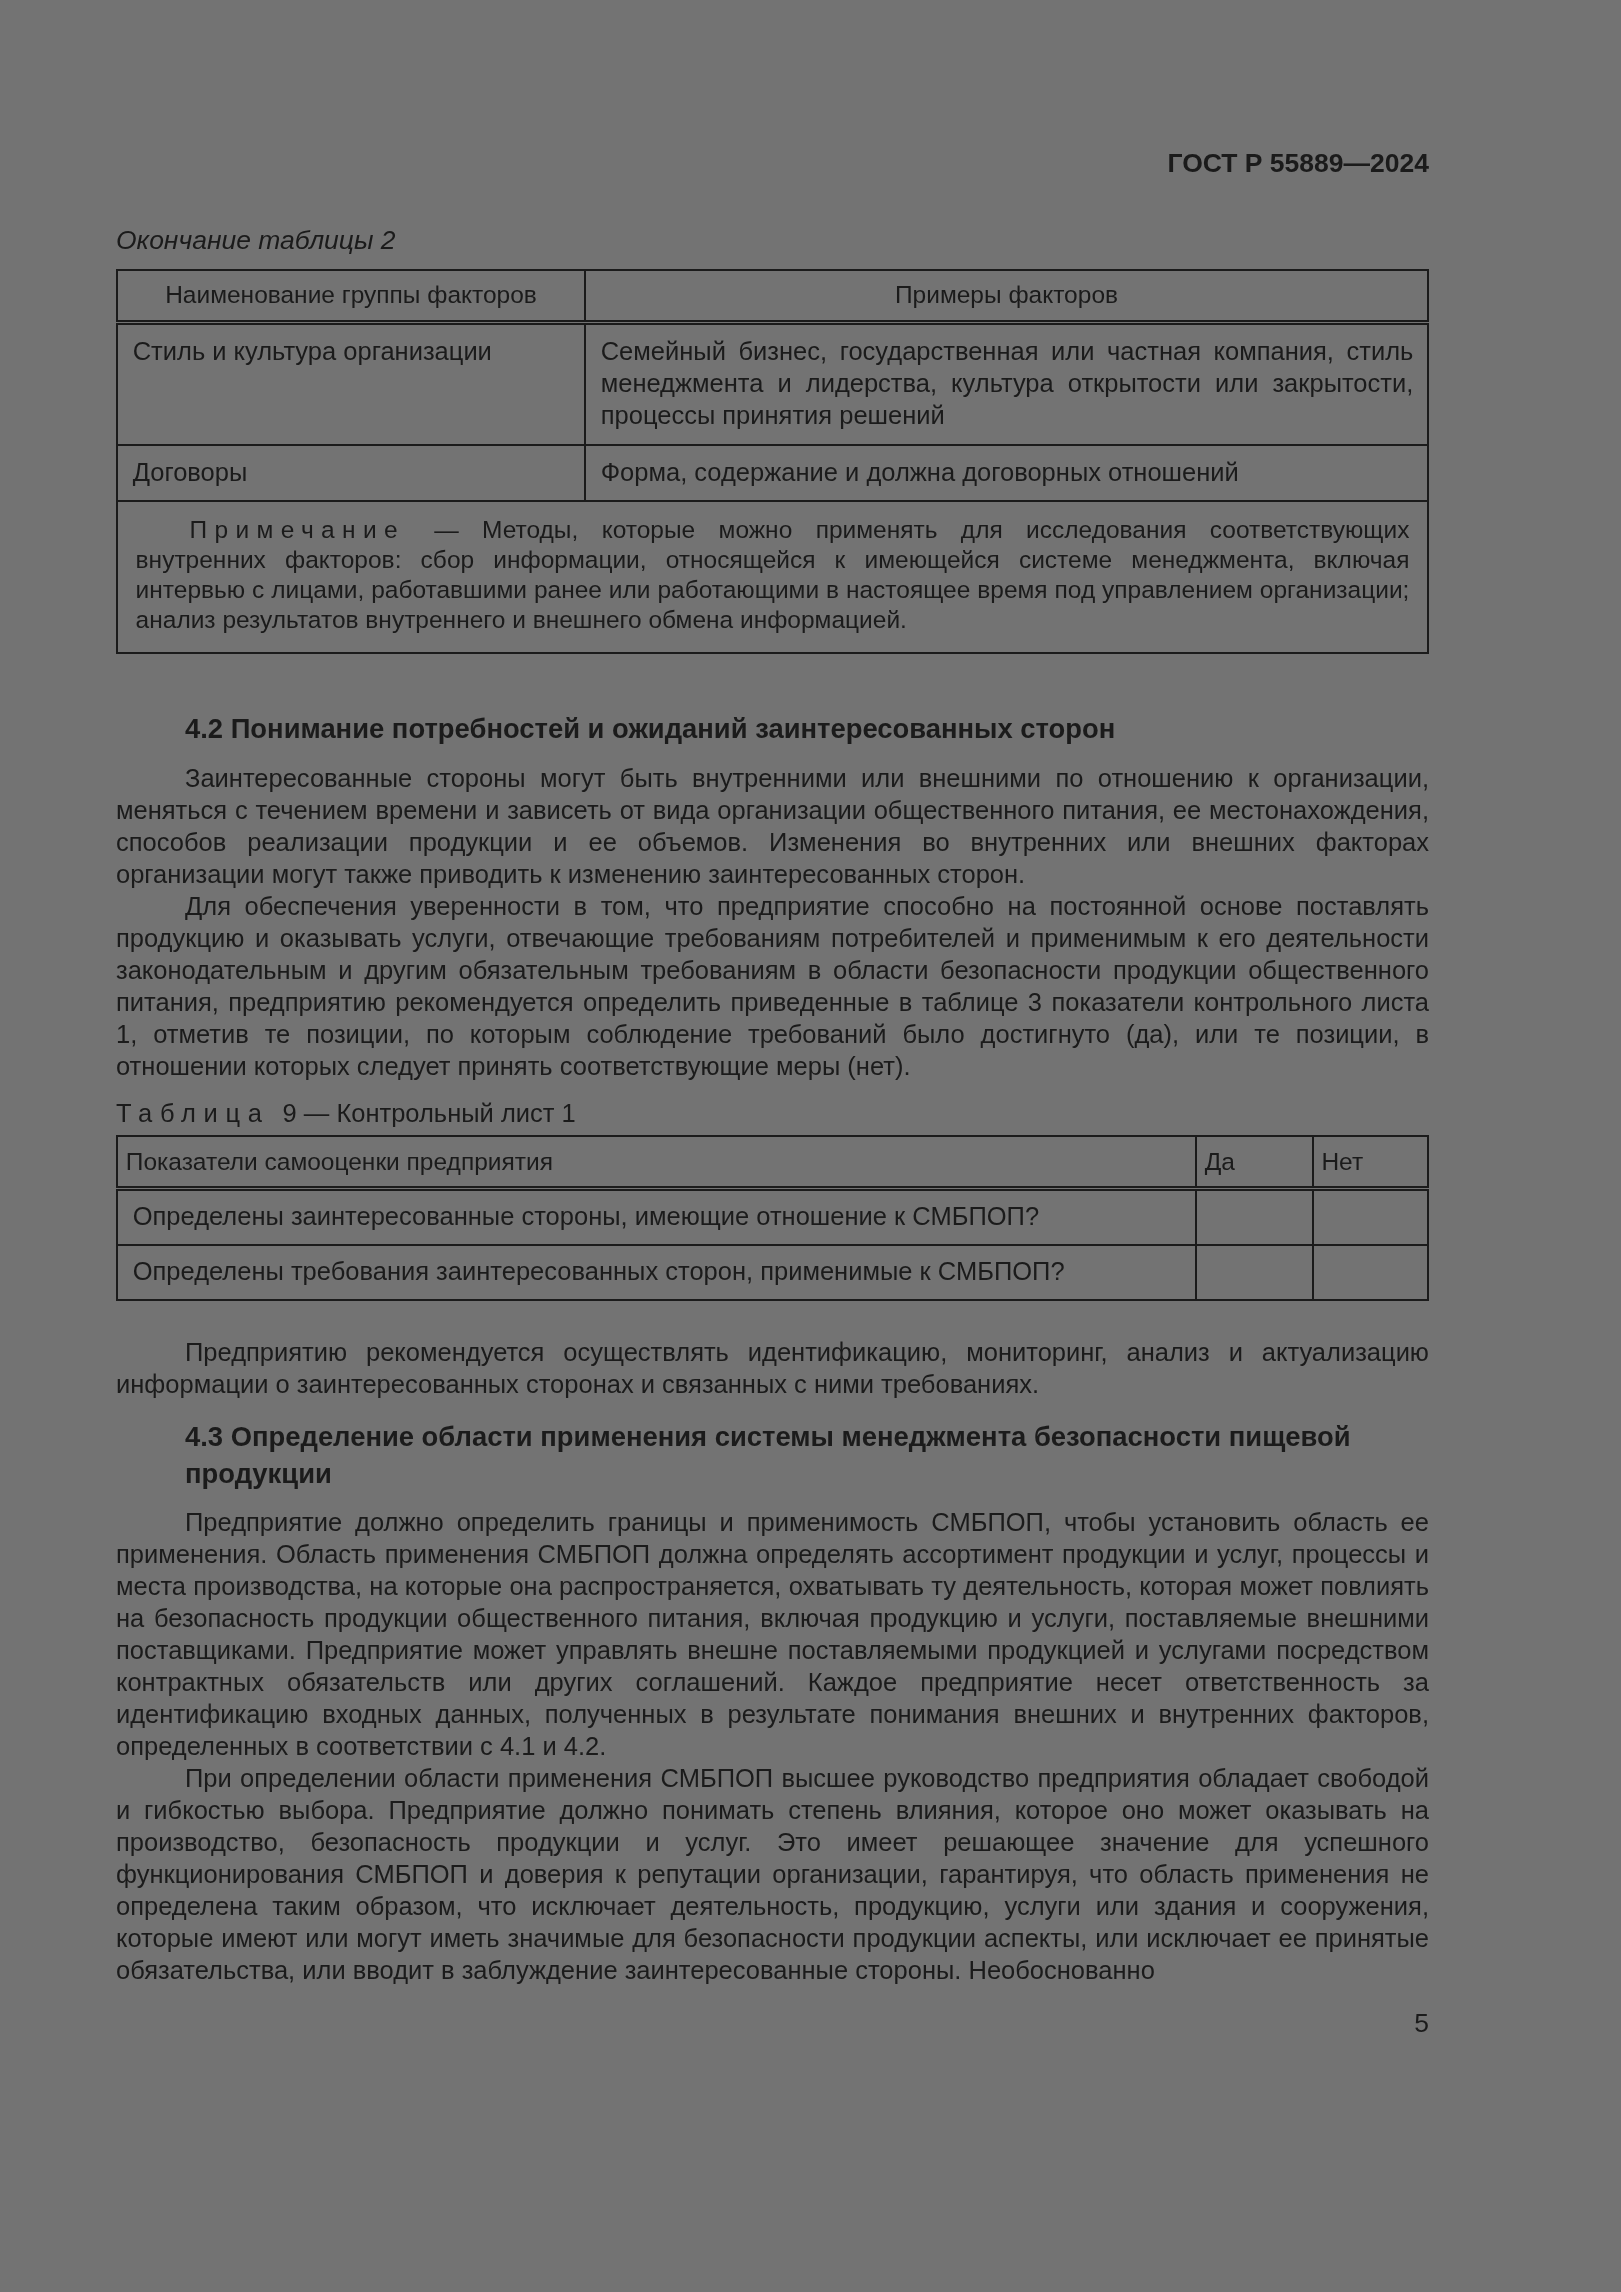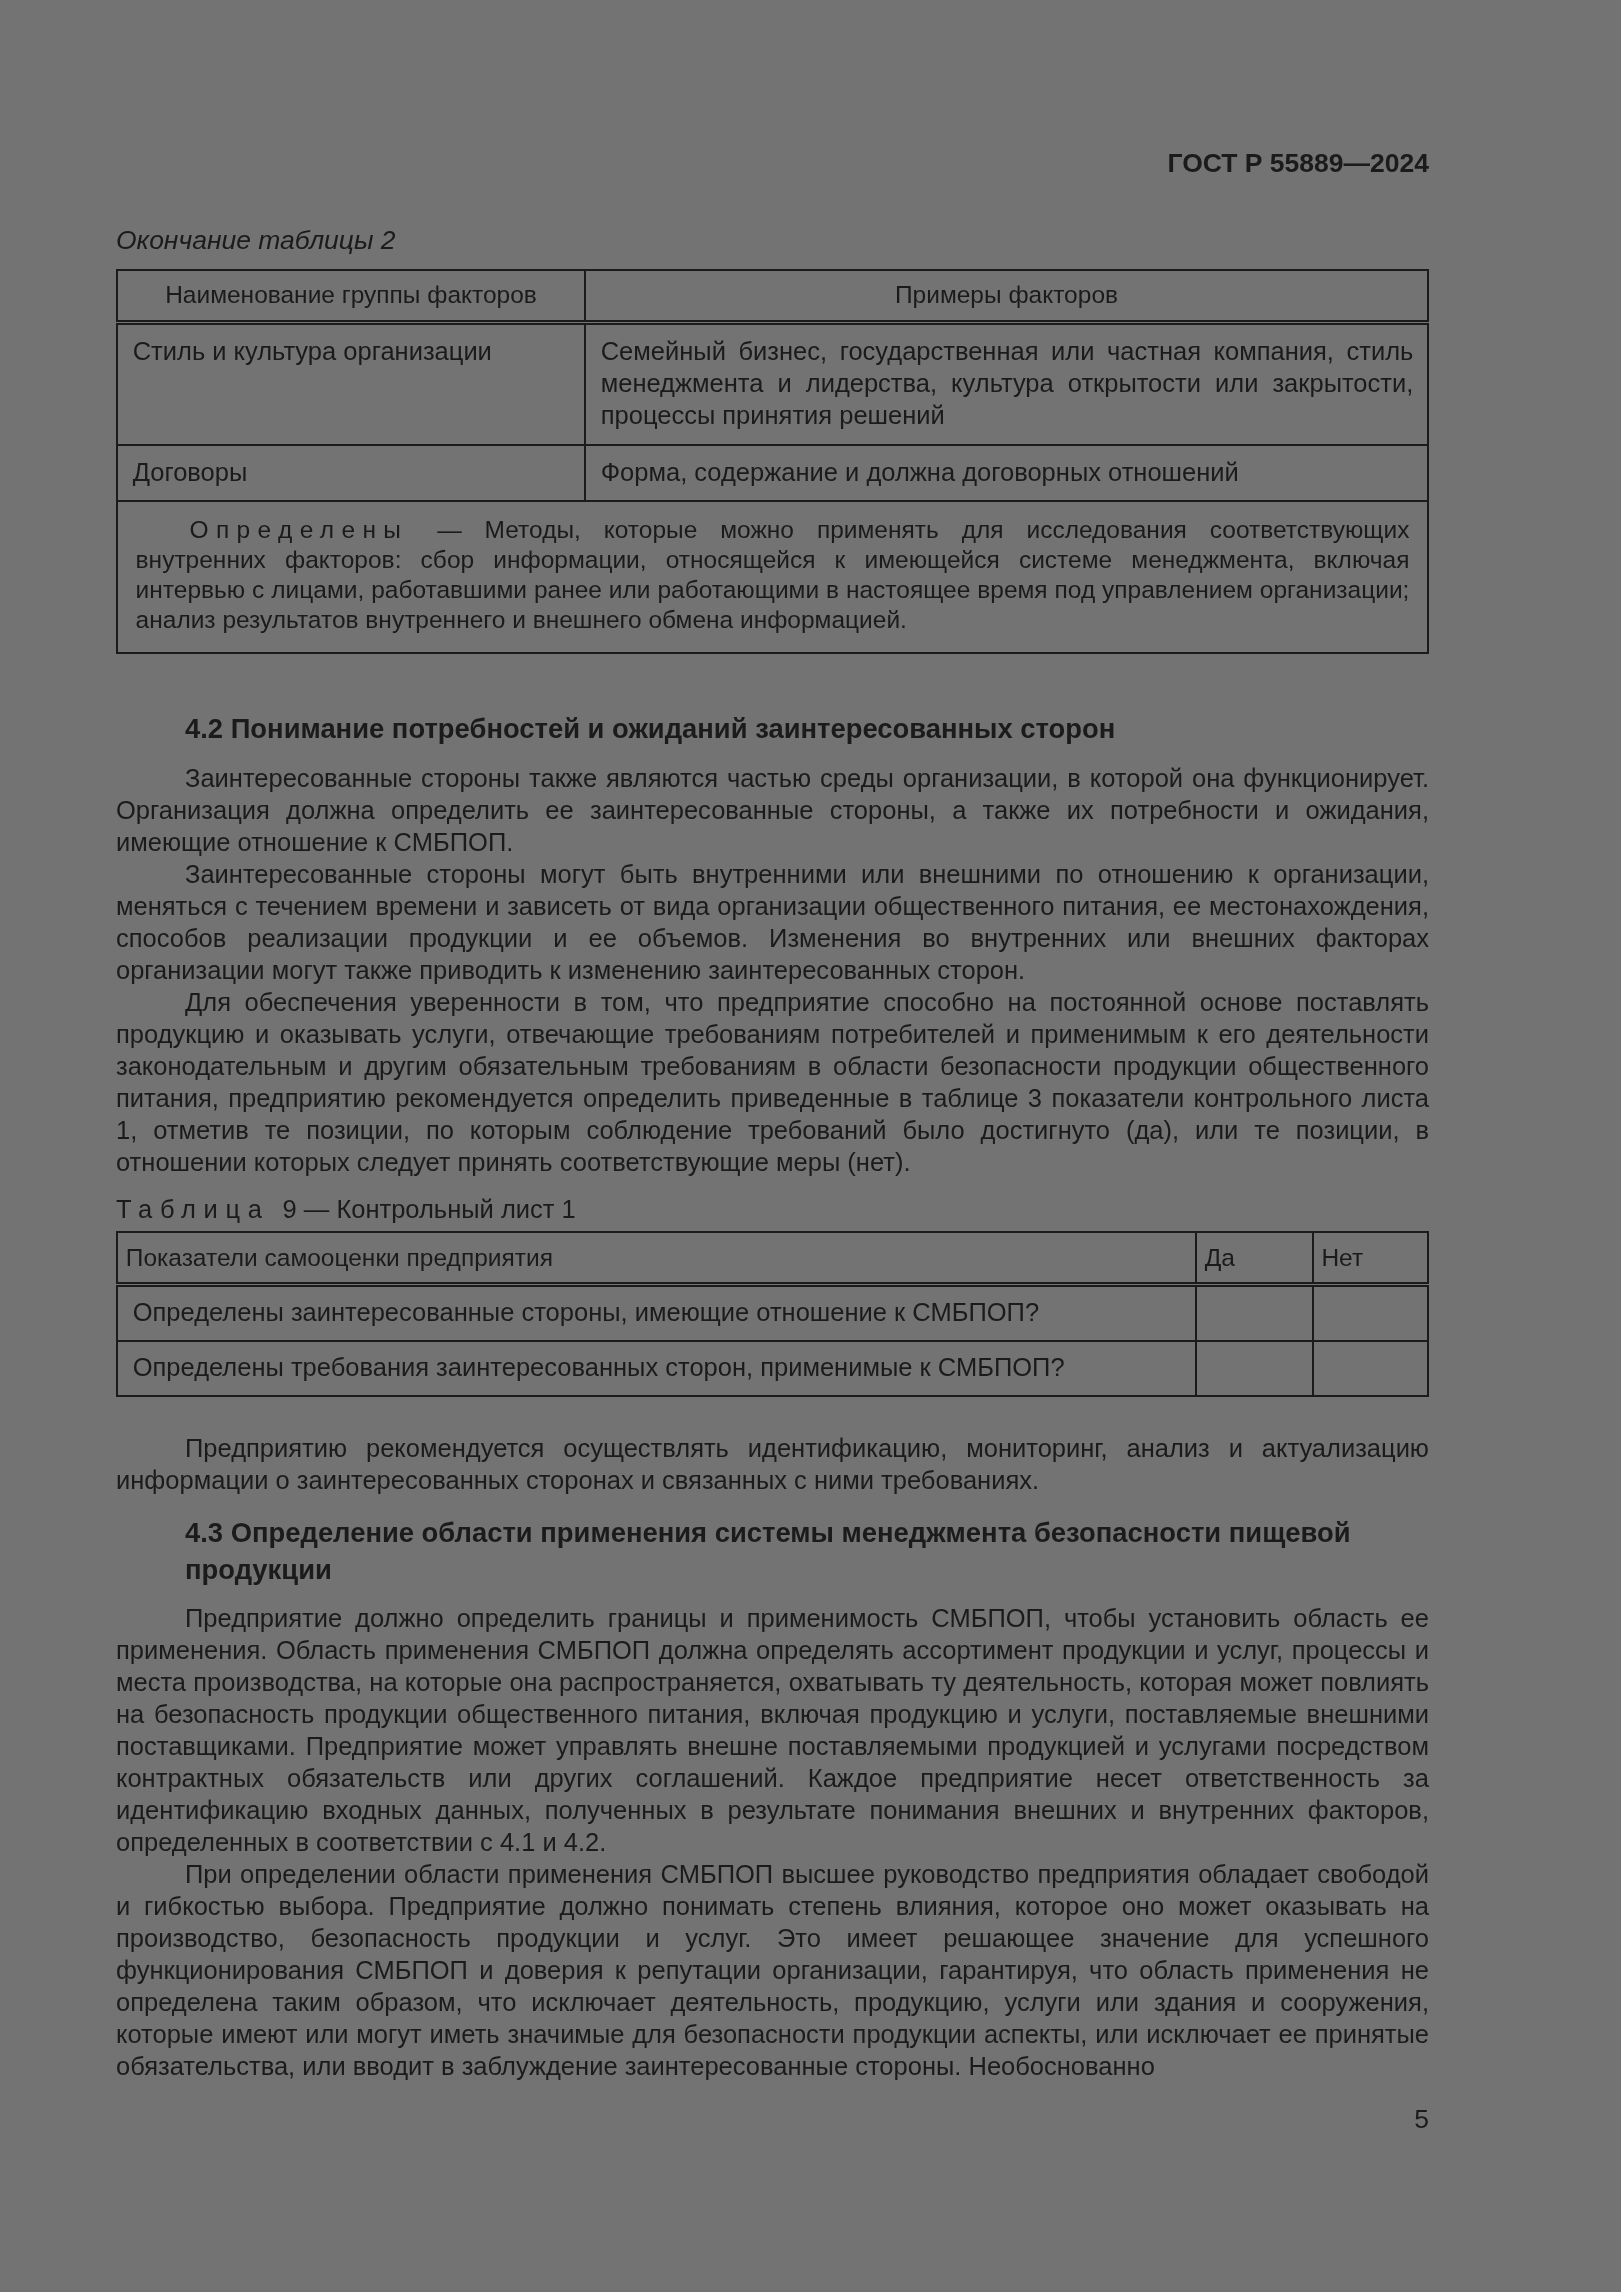--- a/index.html
+++ b/index.html
@@ -131,31 +131,30 @@
         <td class="col-group">Стиль и культура организации</td>
         <td class="col-examples">Семейный бизнес, государственная или частная компания, стиль менеджмента и лидерства, культура открытости или закрытости, процессы принятия решений</td>
       </tr>
       <tr>
         <td class="col-group">Договоры</td>
         <td class="col-examples">Форма, содержание и должна договорных отношений</td>
       </tr>
       <tr class="note-row">
         <td colspan="2">
           <p class="note-p">
-            <span class="spaced">Определены</span>
+            <span class="spaced">Примечание</span>
             <span class="after-spaced">— Методы, которые можно применять для исследования соответствующих внутренних факторов: сбор информации, относящейся к имеющейся системе менеджмента, включая интервью с лицами, работавшими ранее или работающими в настоящее время под управлением организации; анализ результатов внутреннего и внешнего обмена информацией.</span>
           </p>
         </td>
       </tr>
     </tbody>
   </table>
 
   <h2 class="section-heading h42">4.2 Понимание потребностей и ожиданий заинтересованных сторон</h2>
 
-  <p class="body-p">Заинтересованные стороны также являются частью среды организации, в которой она функционирует. Организация должна определить ее заинтересованные стороны, а также их потребности и ожидания, имеющие отношение к СМБПОП.</p>
   <p class="body-p">Заинтересованные стороны могут быть внутренними или внешними по отношению к организации, меняться с течением времени и зависеть от вида организации общественного питания, ее местонахождения, способов реализации продукции и ее объемов. Изменения во внутренних или внешних факторах организации могут также приводить к изменению заинтересованных сторон.</p>
   <p class="body-p">Для обеспечения уверенности в том, что предприятие способно на постоянной основе поставлять продукцию и оказывать услуги, отвечающие требованиям потребителей и применимым к его деятельности законодательным и другим обязательным требованиям в области безопасности продукции общественного питания, предприятию рекомендуется определить приведенные в таблице 3 показатели контрольного листа 1, отметив те позиции, по которым соблюдение требований было достигнуто (да), или те позиции, в отношении которых следует принять соответствующие меры (нет).</p>
 
   <div class="t3-caption">
     <span class="spaced">Таблица</span>
     <span class="after-spaced">9 — Контрольный лист 1</span>
   </div>
 
   <table class="t3">
     <colgroup>

